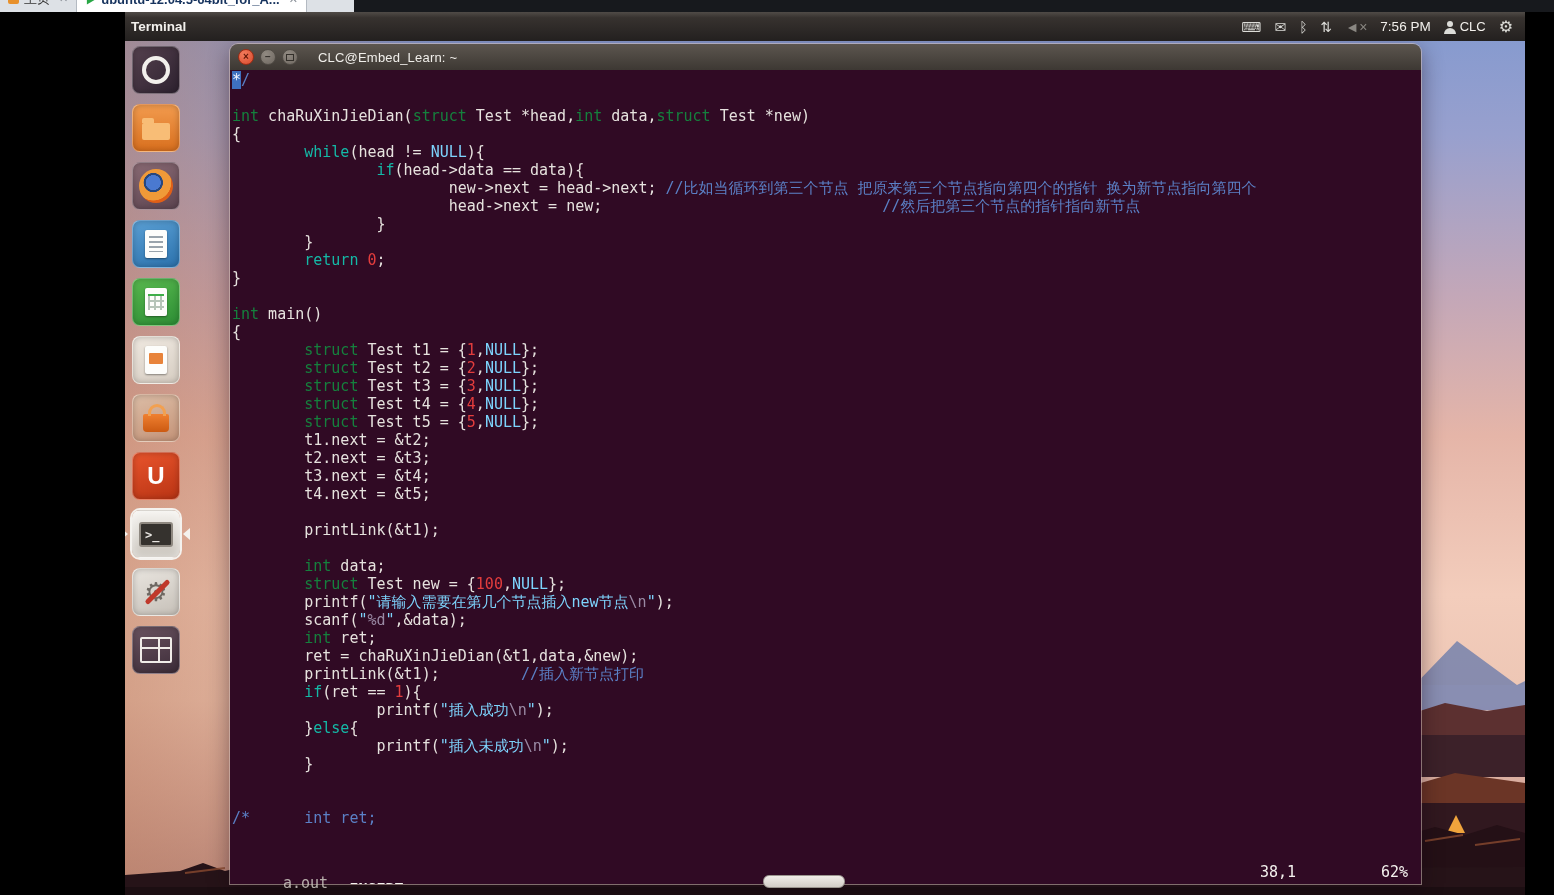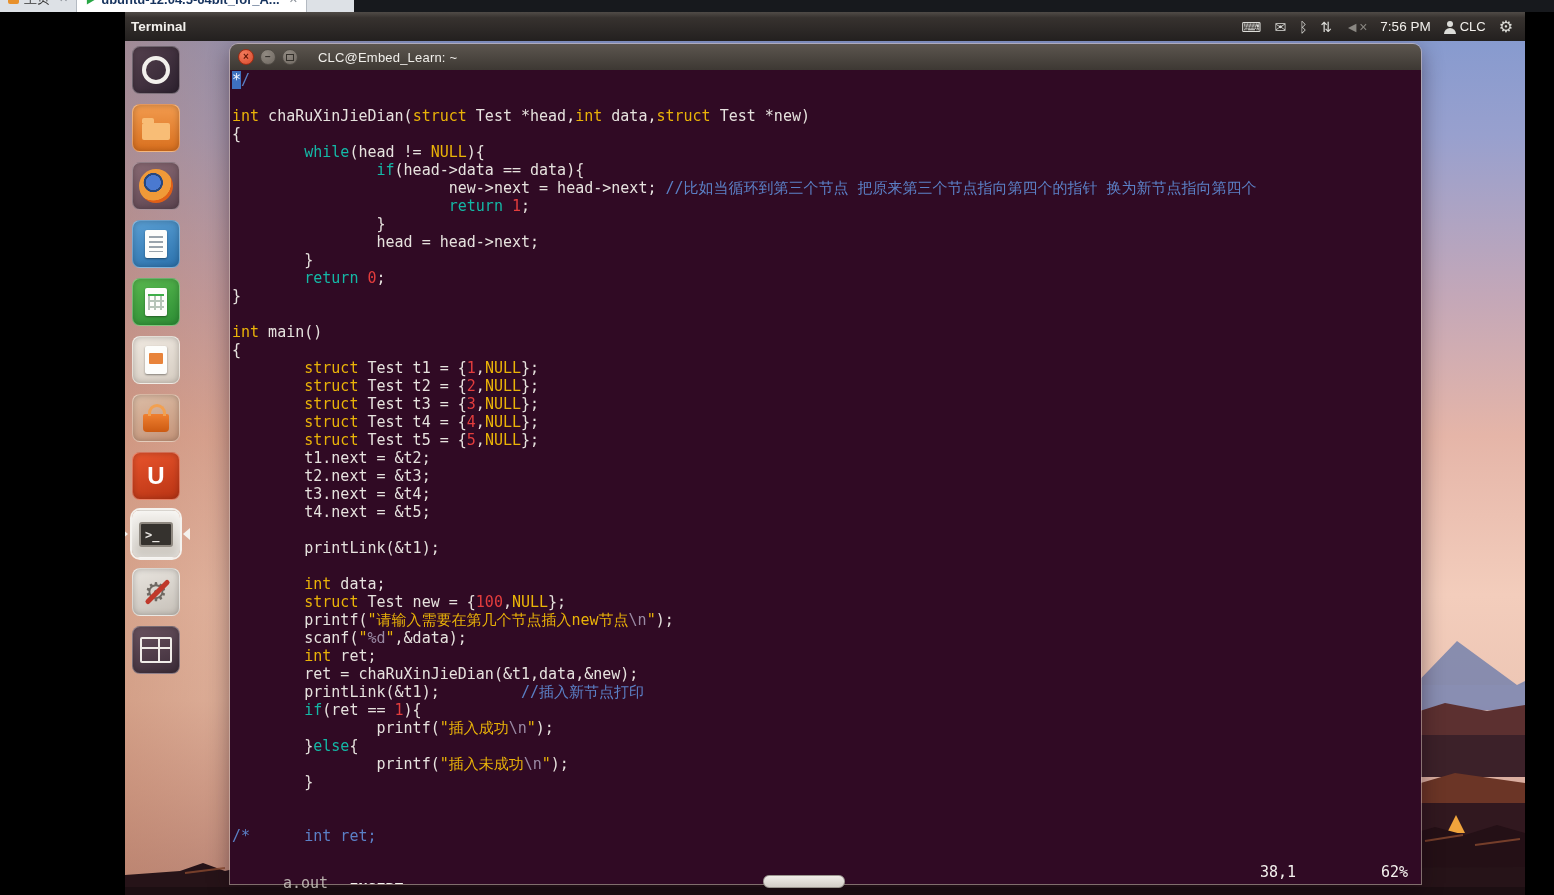--- a/index.html
+++ b/index.html
@@ -88,22 +88,22 @@
   .winbtn{width:16px;height:16px;border-radius:50%;margin-right:6px;display:flex;align-items:center;justify-content:center;
      font-size:10px;line-height:1;box-sizing:border-box;}
   .btn-close{background:radial-gradient(circle at 35% 30%,#f37c5c,#d84a2e);border:1px solid #9e2c14;color:#5e1505;font-weight:bold;}
   .btn-min,.btn-max{background:radial-gradient(circle at 35% 30%,#918a82,#6e6760);border:1px solid #514c46;color:#332f2a;font-weight:bold;}
   .btn-max .sq{width:6px;height:5px;border:1.5px solid #332f2a;display:block;}
   .win-title{margin-left:14px;color:#f0eeea;font-weight:normal;font-size:13px;letter-spacing:.2px;}
   .term-body{position:relative;height:814px;background:#300a24;overflow:hidden;
      font-family:"DejaVu Sans Mono","Liberation Mono",monospace;font-size:15px;line-height:18px;
      padding:1px 0 0 2px;box-sizing:border-box;}
   .code-line{height:18px;white-space:pre;}
-  .sg-p{color:#e6e2de;} .sg-k{color:#14b8a6;} .sg-t{color:#eab308;text-align:center;} .sg-c{color:#5b80c6;}
-  .sg-n{color:#e33d3d;} .sg-s{color:#eab308;} .sg-d{color:#9a8aa4;}
+  .sg-p{color:#e6e2de;} .sg-k{color:#14b8a6;} .sg-t{color:#15803d;text-align:center;} .sg-c{color:#5b80c6;}
+  .sg-n{color:#e33d3d;} .sg-s{color:#7dd3fc;} .sg-d{color:#9a8aa4;}
   .sg-cur{background:#3e70c0;color:#f2f4ff;}
   .status-line{position:absolute;left:2px;right:0;top:793px;height:18px;color:#f4f2ee;white-space:pre;}
   .status-mode{font-weight:bold;}
   .status-cursor{position:absolute;left:1028px;top:0;}
   .status-percent{position:absolute;left:1149px;top:0;}
 
   
   .artifact-aout{position:absolute;left:158px;top:862px;z-index:12;color:#cfcac2;opacity:.85;
      font-family:"DejaVu Sans Mono",monospace;font-size:15px;}
   .hscroll-thumb{position:absolute;left:638px;top:863px;width:82px;height:13px;z-index:14;
@@ -211,23 +211,22 @@
       </div>
       <div class="term-body">
         <div id="code-area">
             <div class="code-line"><span class="sg-cur">*</span><span class="sg-c">/</span></div>
             <div class="code-line"><span class="sg-p"> </span></div>
             <div class="code-line"><span class="sg-t">int</span><span class="sg-p"> chaRuXinJieDian(</span><span class="sg-t">struct</span><span class="sg-p"> Test *head,</span><span class="sg-t">int</span><span class="sg-p"> data,</span><span class="sg-t">struct</span><span class="sg-p"> Test *new)</span></div>
             <div class="code-line"><span class="sg-p">{</span></div>
             <div class="code-line"><span class="sg-p">        </span><span class="sg-k">while</span><span class="sg-p">(head != </span><span class="sg-s">NULL</span><span class="sg-p">){</span></div>
             <div class="code-line"><span class="sg-p">                </span><span class="sg-k">if</span><span class="sg-p">(head-&gt;data == data){</span></div>
             <div class="code-line"><span class="sg-p">                        new-&gt;next = head-&gt;next; </span><span class="sg-c">//比如当循环到第三个节点 把原来第三个节点指向第四个的指针 换为新节点指向第四个</span></div>
-            <div class="code-line"><span class="sg-p">                        </span><span class="sg-k">return</span><span class="sg-p"> </span><span class="sg-n">1</span><span class="sg-p">;</span></div>
+            <div class="code-line"><span class="sg-p">                        head-&gt;next = new;</span><span class="sg-p">                               </span><span class="sg-c">//然后把第三个节点的指针指向新节点</span></div>
             <div class="code-line"><span class="sg-p">                }</span></div>
-            <div class="code-line"><span class="sg-p">                head = head-&gt;next;</span></div>
             <div class="code-line"><span class="sg-p">        }</span></div>
             <div class="code-line"><span class="sg-p">        </span><span class="sg-k">return</span><span class="sg-p"> </span><span class="sg-n">0</span><span class="sg-p">;</span></div>
             <div class="code-line"><span class="sg-p">}</span></div>
             <div class="code-line"><span class="sg-p"> </span></div>
             <div class="code-line"><span class="sg-t">int</span><span class="sg-p"> main()</span></div>
             <div class="code-line"><span class="sg-p">{</span></div>
             <div class="code-line"><span class="sg-p">        </span><span class="sg-t">struct</span><span class="sg-p"> Test t1 = {</span><span class="sg-n">1</span><span class="sg-p">,</span><span class="sg-s">NULL</span><span class="sg-p">};</span></div>
             <div class="code-line"><span class="sg-p">        </span><span class="sg-t">struct</span><span class="sg-p"> Test t2 = {</span><span class="sg-n">2</span><span class="sg-p">,</span><span class="sg-s">NULL</span><span class="sg-p">};</span></div>
             <div class="code-line"><span class="sg-p">        </span><span class="sg-t">struct</span><span class="sg-p"> Test t3 = {</span><span class="sg-n">3</span><span class="sg-p">,</span><span class="sg-s">NULL</span><span class="sg-p">};</span></div>
             <div class="code-line"><span class="sg-p">        </span><span class="sg-t">struct</span><span class="sg-p"> Test t4 = {</span><span class="sg-n">4</span><span class="sg-p">,</span><span class="sg-s">NULL</span><span class="sg-p">};</span></div>

